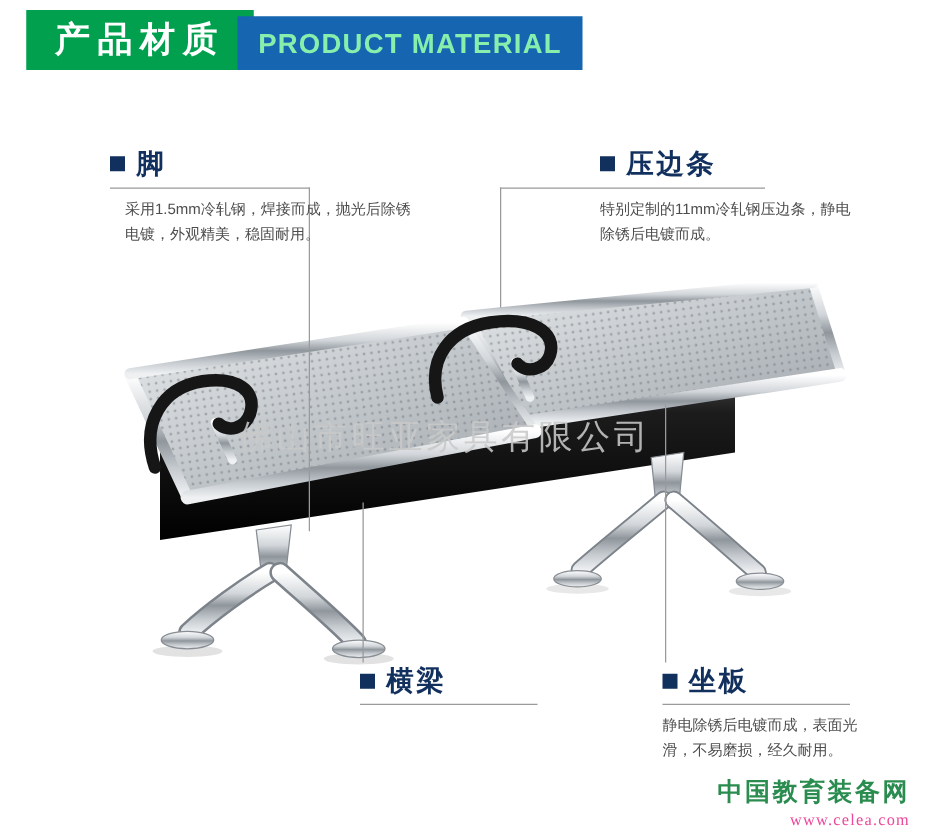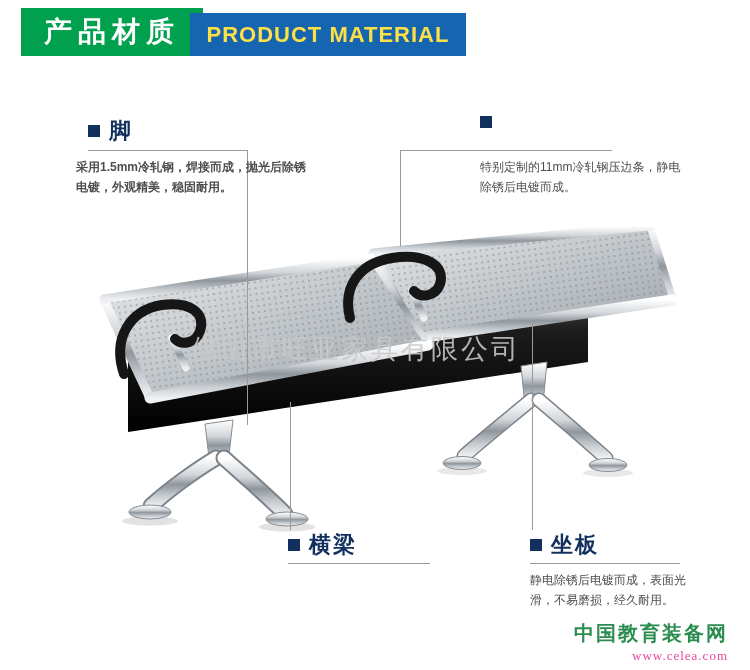--- a/index.html
+++ b/index.html
@@ -9,21 +9,21 @@
   }
 
   
   .hdr-zh {
     position:absolute; left:8px; top:8px; width:182px; height:48px;
     background:#00a04e; color:#fff; display:flex; align-items:center; justify-content:center;
     font-size:28px; font-weight:bold; letter-spacing:6px;margin-left:13px;
   }
   .hdr-en {
     position:absolute; left:190px; top:13px; width:276px; height:43px;
-    background:#1565b0; color:#fde047; display:flex; align-items:center; justify-content:center;
+    background:#1565b0; color:#86efac; display:flex; align-items:center; justify-content:center;
     font-size:22px; font-weight:bold; letter-spacing:1px;
   }
 
   
   .callout-head { position:absolute; display:flex; align-items:center; gap:9px; }
   .bullet { width:12px; height:12px; background:#12305e; flex:none; }
   .callout-title { font-size:22px; font-weight:bold; color:#12305e; letter-spacing:2px; }
   .callout-desc { position:absolute; font-size:12px; color:#4d4d4d; line-height:1.68; }
   .line-h { position:absolute; height:1px; background:#9a9a9a; }
   .line-v { position:absolute; width:1px; background:#9a9a9a; }
@@ -143,24 +143,25 @@
   </svg>
 
   <div class="wm-center">佛山市旺亚家具有限公司</div>
 
   <div class="callout-head" style="left:88px; top:116px;">
     <span class="bullet"></span>
     <span class="callout-title">脚</span>
   </div>
   <div class="line-h" style="left:88px; top:150px; width:160px;"></div>
   <div class="line-v" style="left:247px; top:150px; height:275px;"></div>
-  <div class="callout-desc" style="left:76px; top:157px; width:232px;font-weight:bold;">采用1.5mm冷轧钢，焊接而成，抛光后除锈电镀，外观精美，稳固耐用。</div>
+  <div class="callout-desc" style="left:100px; top:157px; width:232px;">采用1.5mm冷轧钢，焊接而成，抛光后除锈电镀，外观精美，稳固耐用。</div>
 
   <div class="callout-head" style="left:480px; top:116px;">
     <span class="bullet"></span>
+    <span class="callout-title">压边条</span>
   </div>
   <div class="line-h" style="left:400px; top:150px; width:212px;"></div>
   <div class="line-v" style="left:400px; top:150px; height:96px;"></div>
   <div class="callout-desc" style="left:480px; top:157px; width:208px;">特别定制的11mm冷轧钢压边条，静电除锈后电镀而成。</div>
 
   <div class="callout-head" style="left:288px; top:530px;">
     <span class="bullet"></span>
     <span class="callout-title">横梁</span>
   </div>
   <div class="line-h" style="left:288px; top:563px; width:142px;"></div>

